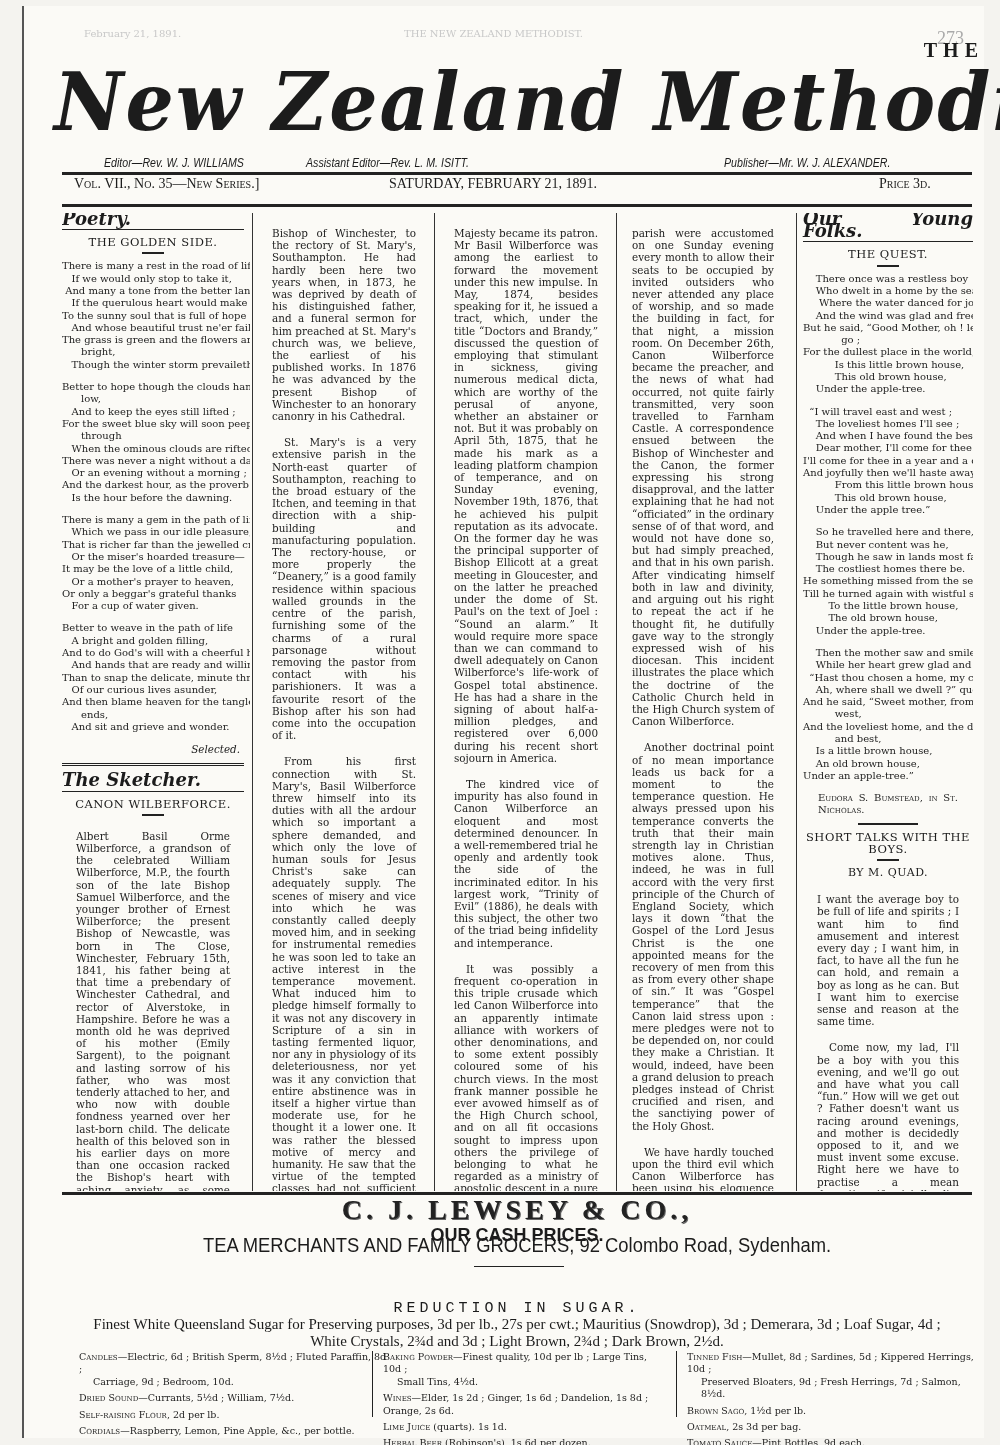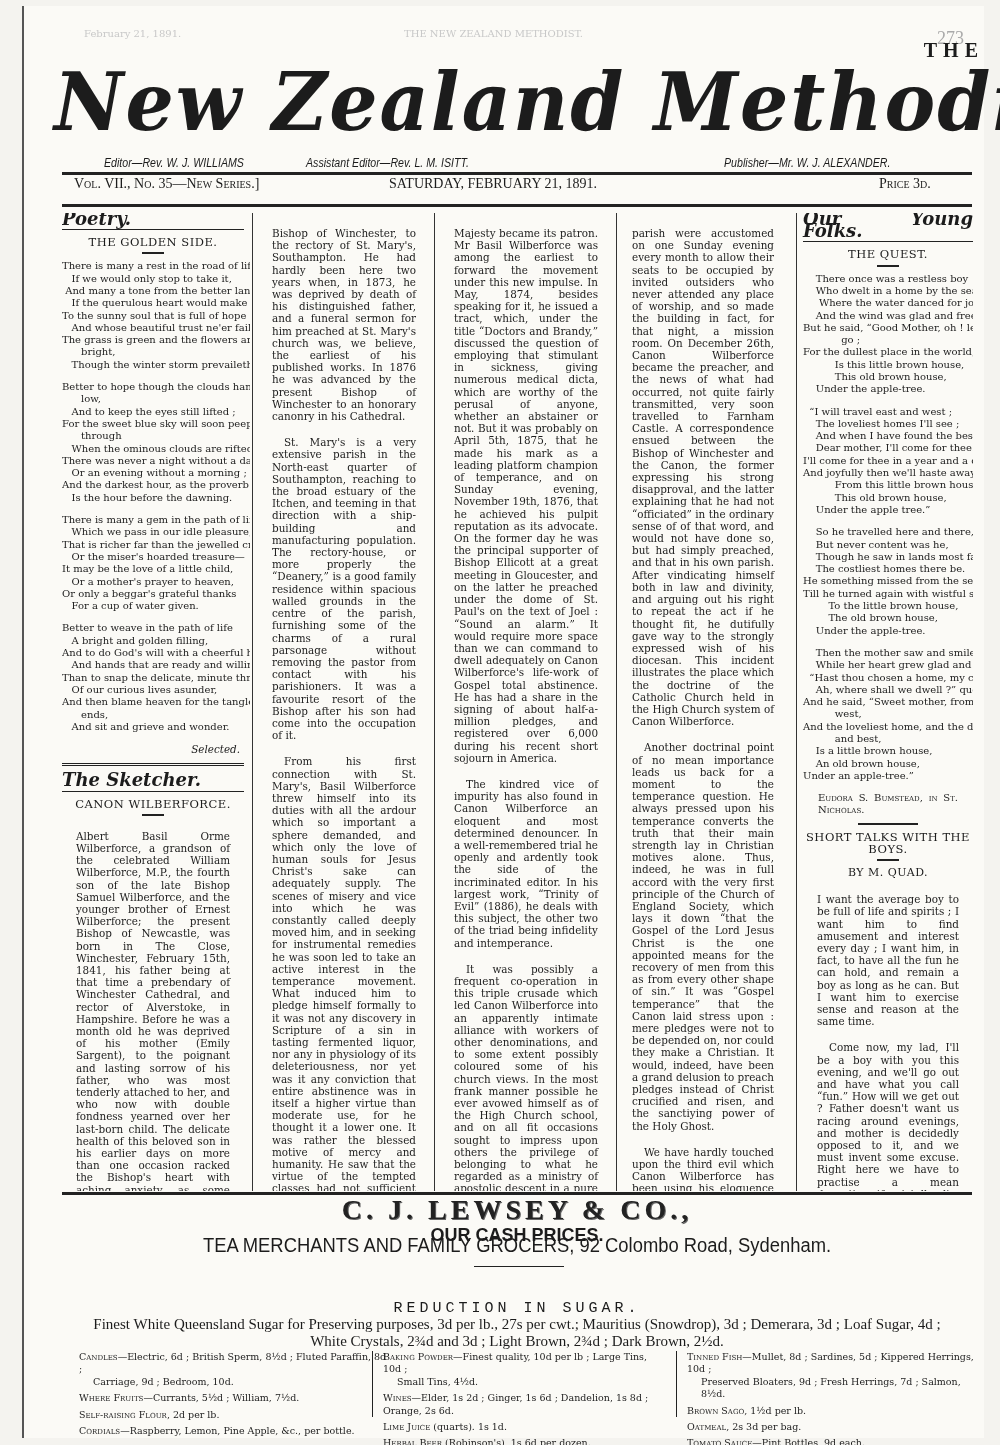--- a/index.html
+++ b/index.html
@@ -200,21 +200,21 @@
   <div class="ad cash">OUR CASH PRICES.</div>
   <div class="ad red">REDUCTION IN SUGAR.</div>
   <div class="ad sugar">
     <div>Finest White Queensland Sugar for Preserving purposes, 3d per lb., 27s per cwt.; Mauritius (Snowdrop), 3d ; Demerara, 3d ; Loaf Sugar, 4d ;</div>
     <div>White Crystals, 2¾d and 3d ; Light Brown, 2¾d ; Dark Brown, 2½d.</div>
   </div>
 
   <div class="price-cols">
     <div class="pc" style="left:25px;width:310px;">
       <p><span class="sc">Candles</span><span>—Electric, 6d ; British Sperm, 8½d ; Fluted Paraffin, 8d ;</span><span class="ind">Carriage, 9d ; Bedroom, 10d.</span></p>
-      <p><span class="sc">Where Fruits</span><span>—Currants, 5½d ; William, 7½d.</span></p>
+      <p><span class="sc">Dried Sound</span><span>—Currants, 5½d ; William, 7½d.</span></p>
       <p><span class="sc">Self-raising Flour</span><span>, 2d per lb.</span></p>
       <p><span class="sc">Cordials</span><span>—Raspberry, Lemon, Pine Apple, &amp;c.,      per bottle.</span></p>
     </div>
     <div class="pc sep" style="left:318px;width:270px;">
       <p><span class="sc">Baking Powder</span><span>—Finest quality, 10d per lb ; Large Tins, 10d ;</span><span class="ind">Small Tins, 4½d.</span></p>
       <p><span class="sc">Wines</span><span>—Elder, 1s 2d ; Ginger, 1s 6d ; Dandelion, 1s 8d ; Orange, 2s 6d.</span></p>
       <p><span class="sc">Lime Juice</span><span> (quarts). 1s 1d.</span></p>
       <p><span class="sc">Herbal Beer</span><span> (Robinson's), 1s 6d per dozen.</span></p>
     </div>
     <div class="pc sep" style="left:622px;width:290px;">

